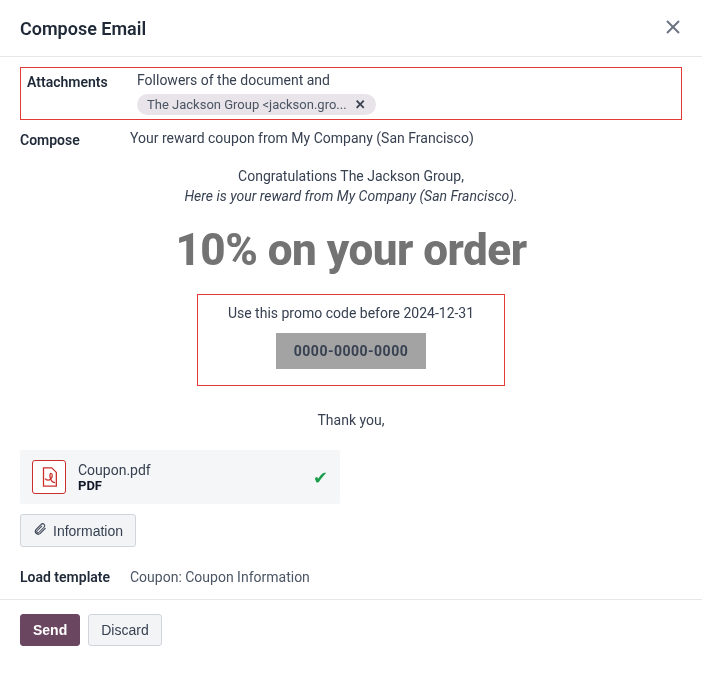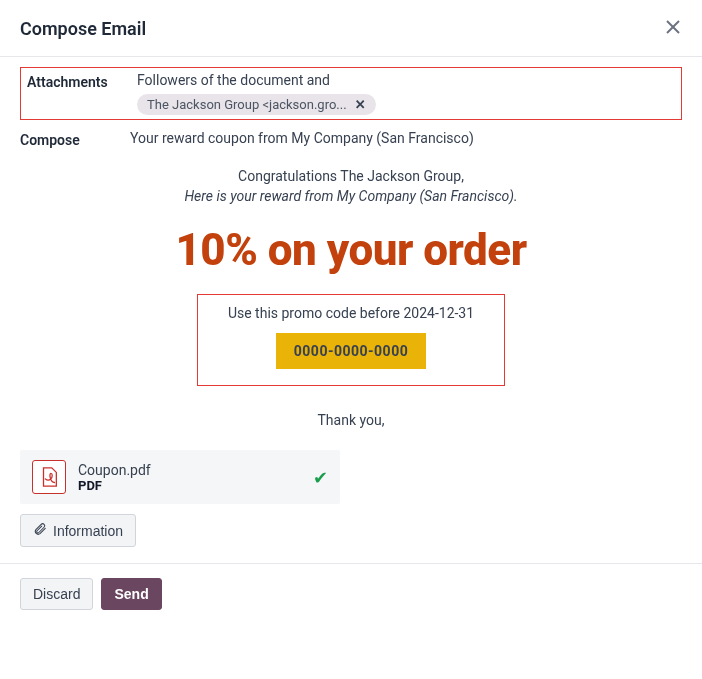--- a/index.html
+++ b/index.html
@@ -64,33 +64,33 @@
       font-weight: bold;
       cursor: pointer;
       color: #374151;
     }
     .email-body { text-align: center; padding: 10px 0 4px; }
     .congrats { margin-bottom: 4px; }
     .reward-line { margin-bottom: 20px; font-style: italic; }
     .big-discount {
       font-size: 44px;
       font-weight: 800;
-      color: #c2410c;
+      color: #737373;
       margin: 10px 0 18px;
       letter-spacing: -0.5px;
     }
     .promo-box {
       border: 1px solid #e53935;
       display: inline-block;
       padding: 10px 30px 16px;
       margin-bottom: 18px;
     }
     .promo-text { margin-bottom: 12px; }
     .promo-code {
-      background: #eab308;
+      background: #a3a3a3;
       display: inline-block;
       padding: 10px 18px;
       font-weight: 700;
       letter-spacing: 0.5px;
     }
     .thankyou { margin: 8px 0 18px; }
     .attachment-card {
       display: flex;
       align-items: center;
       background: #f5f6f7;
@@ -213,25 +213,29 @@
     <button class="btn">
       <span class="paperclip">
         <svg width="14" height="14" viewBox="0 0 24 24" fill="none">
             <path d="M21 11l-9 9a5 5 0 01-7-7l9-9a3.5 3.5 0 015 5l-9 9a2 2 0 01-3-3l8-8" stroke="#374151" stroke-width="1.8" stroke-linecap="round"></path>
           </svg>
       </span>
       <span>Information</span>
     </button>
   </div>
 
+  <div class="load-template-row">
+    <div class="load-template-label">Load template</div>
+    <div class="load-template-value">Coupon: Coupon Information</div>
+  </div>
 
 </div>
 
 <hr class="divider">
 
 <div class="footer">
+  <button class="btn primary">
+    <span>Send</span>
+  </button>
   <button class="btn">
     <span>Discard</span>
   </button>
-  <button class="btn primary">
-    <span>Send</span>
-  </button>
 </div>
 
 </body></html>

